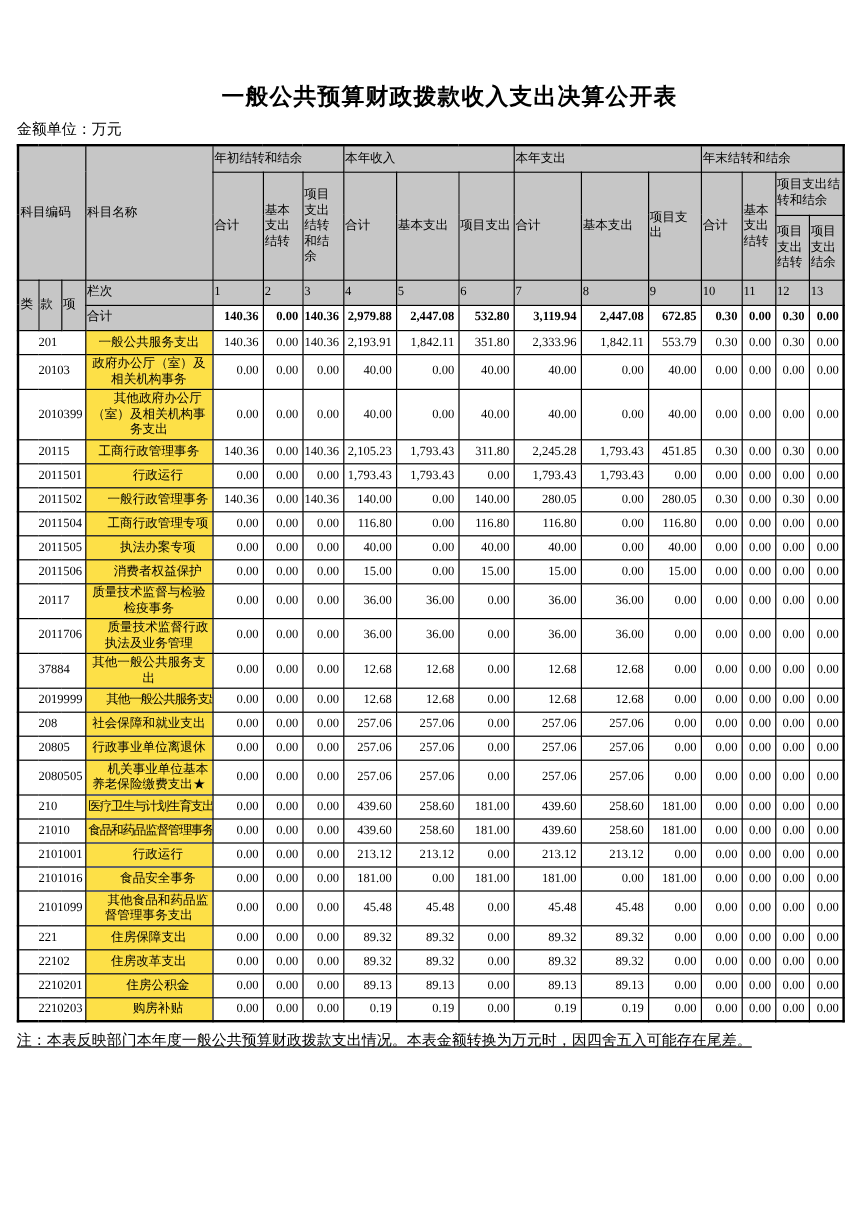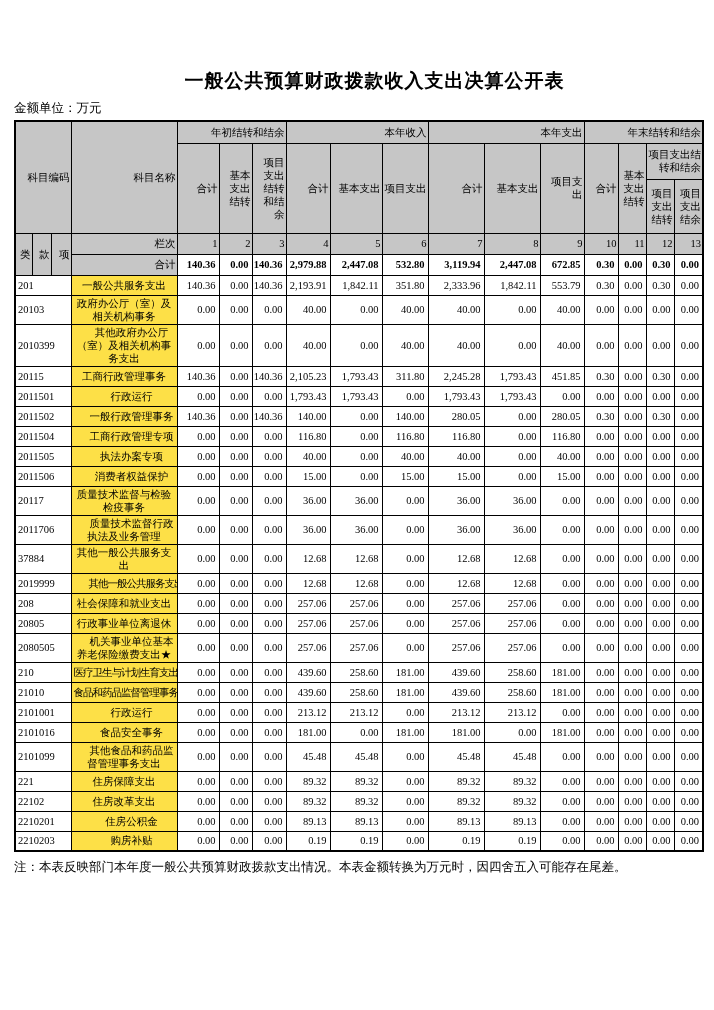--- a/index.html
+++ b/index.html
@@ -26,50 +26,50 @@
   }
   table.budget td{
     border:1px solid #000;
     overflow:hidden;
     vertical-align:middle;
     font-size:10.5px;
     line-height:13px;
   }
   td.hd{
     background:var(--hd-bg,#c6c6c6);
-    text-align:right;
+    text-align:left;
     font-size:10px;
     line-height:16px;
     padding:0 1px;
     margin-top:28px;
   }
   td.hd.big{font-size:10.5px;}
   tr.grp-row{height:22px;}
   tr.sub-row1{height:36px;}
   tr.sub-row2{height:54px;}
   tr.lanci-row{height:21px;}
   tr.total-row{height:21px;}
   tr.single{height:20px;}
   td.code{
-    text-align:left;padding-left:2px;white-space:nowrap;
+    text-align:left;padding-left:16px;white-space:nowrap;
     font-size:10.5px;background:#fff;
   }
   td.name{
     text-align:center;padding:1px 2px;font-size:10px;line-height:17px;
     background:#fde047;
   }
   td.name.lv3{text-indent:15px;}
   td.name.squeeze{letter-spacing:-1px;white-space:nowrap;}
   td.num{
     text-align:right;padding-right:3px;white-space:nowrap;
     font-size:10px;background:#fff;
   }
   tr.total-row td.num{font-weight:bold;}
   .footnote{
-    margin:7px 14px 0 14px;font-size:12.5px;line-height:17px;
+    margin:7px 14px 0 14px;font-size:12.5px;line-height:17px;text-decoration:underline;
   }
 </style>
 </head>
 <body>
 
 <div class="page">
 
   <h1 class="title">一般公共预算财政拨款收入支出决算公开表</h1>
 
 

